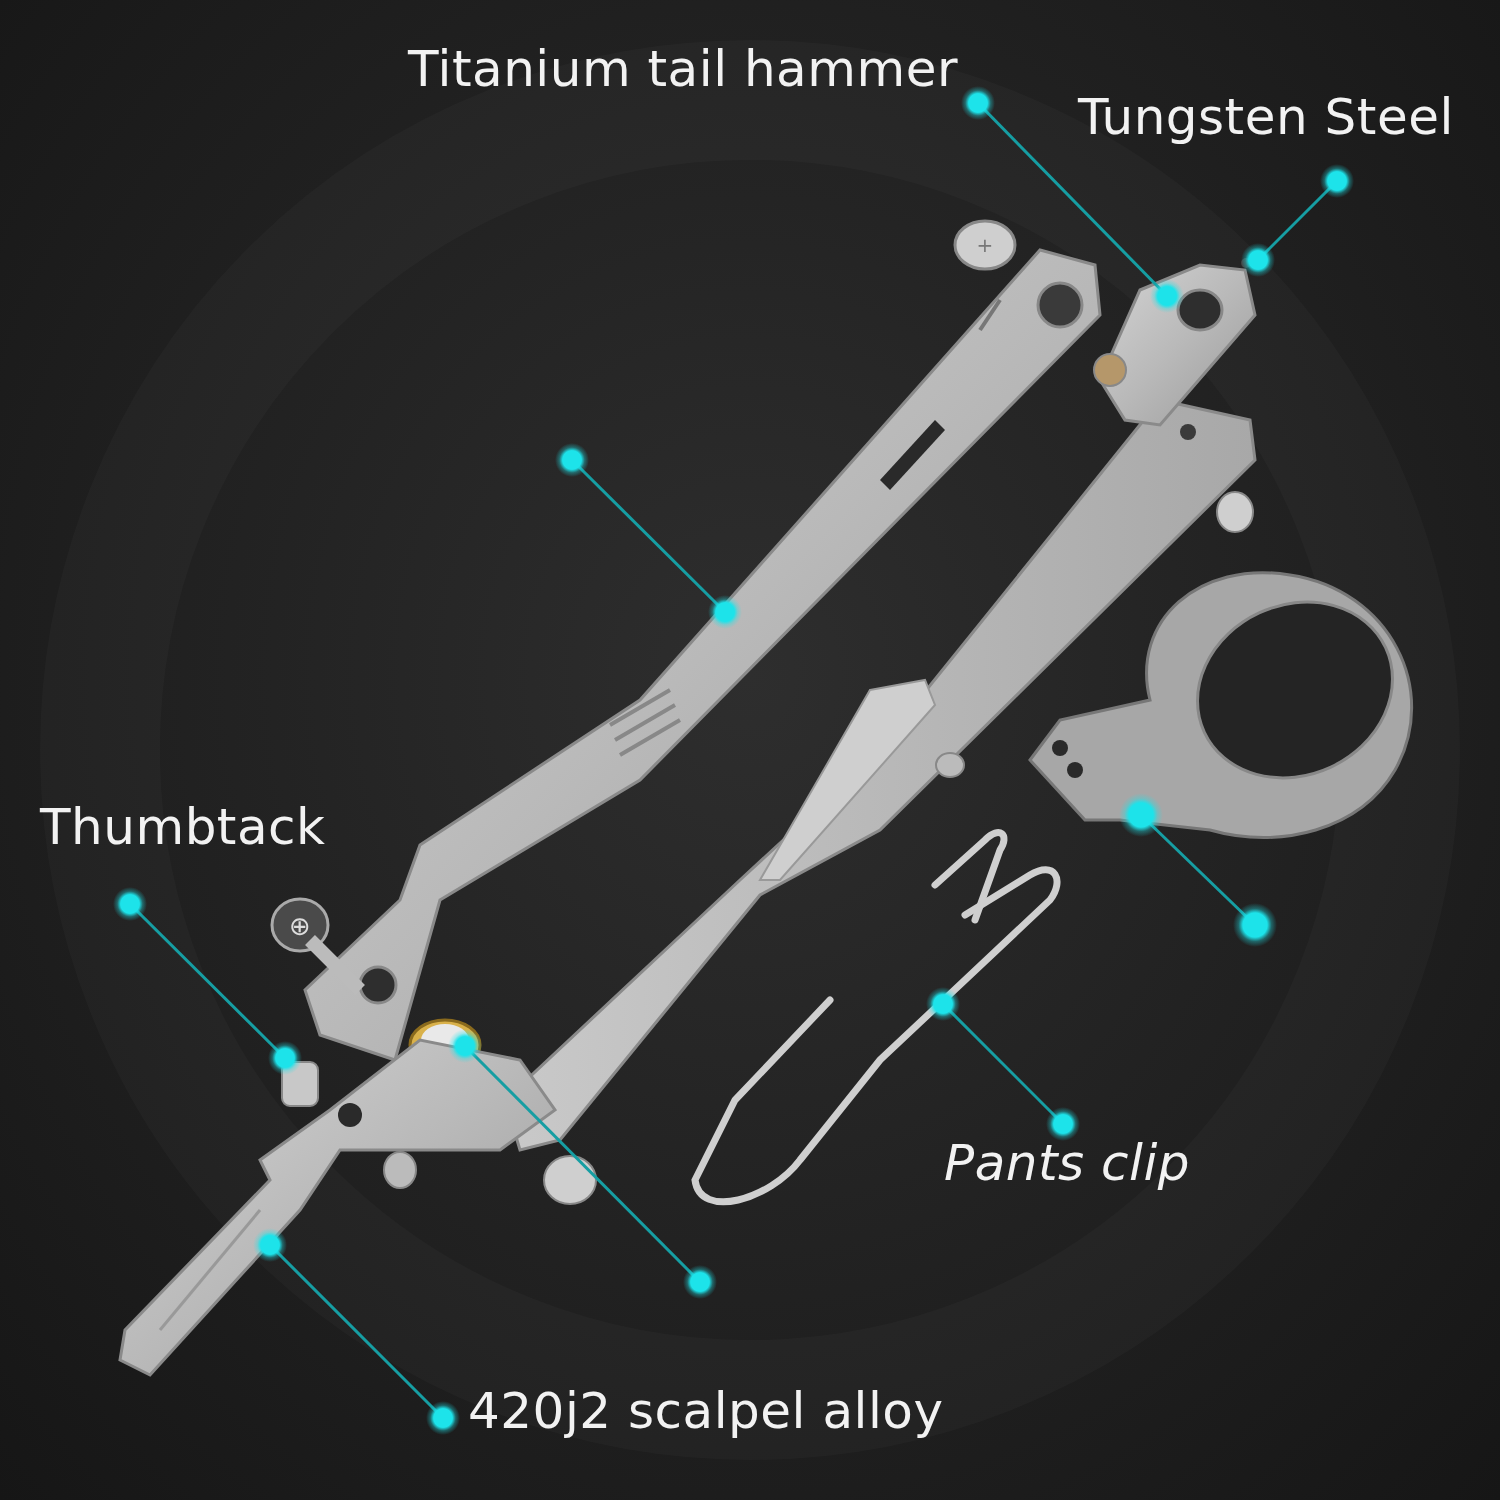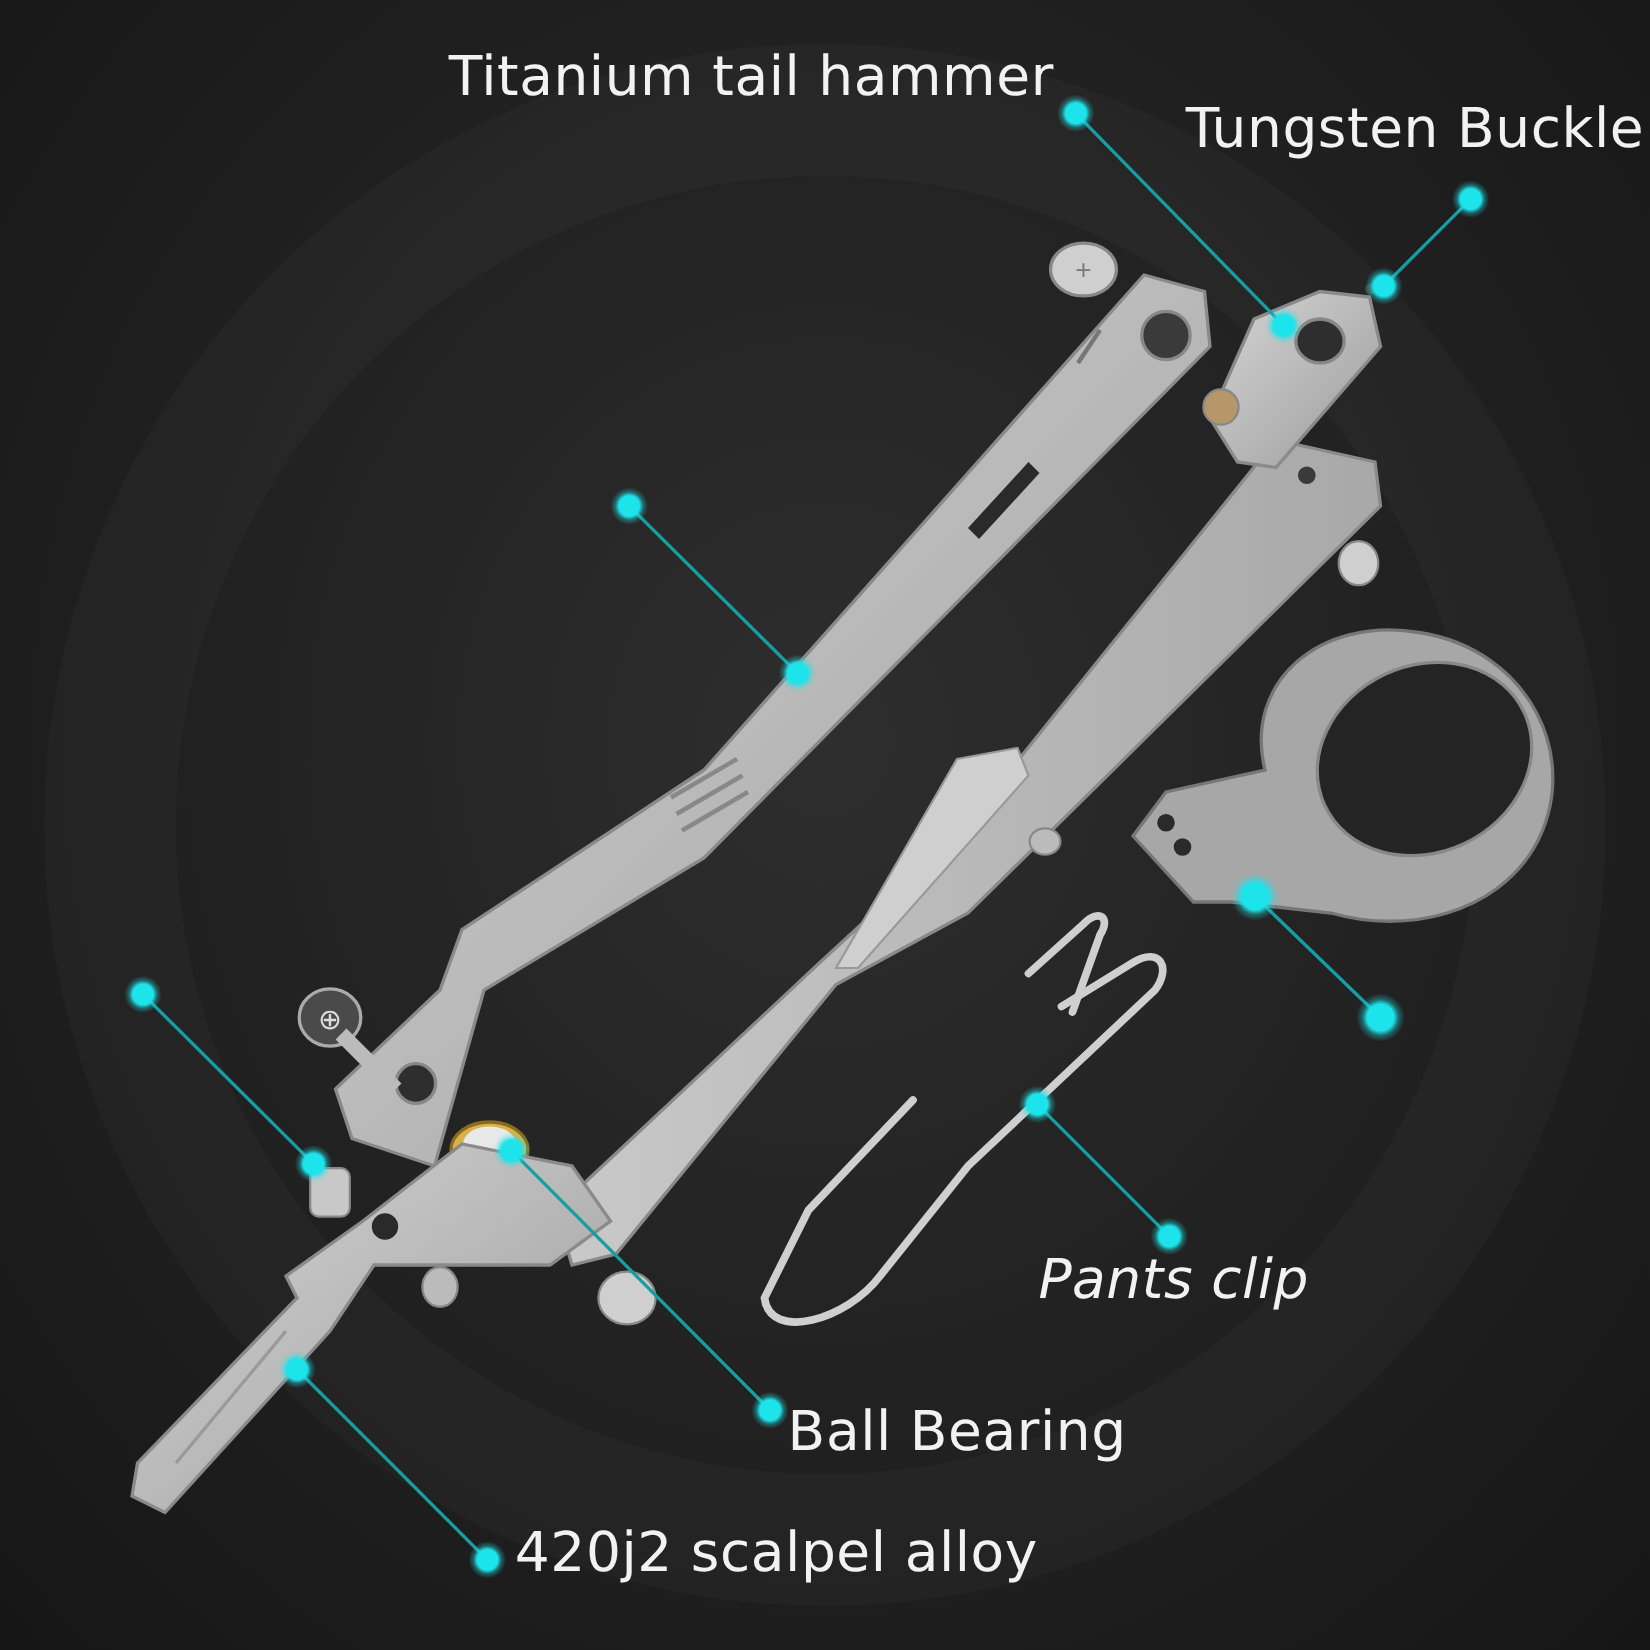--- a/index.html
+++ b/index.html
@@ -128,17 +128,17 @@
       <circle cx="943" cy="1004" r="17" fill="url(#glow)"></circle>
       <circle cx="1063" cy="1124" r="17" fill="url(#glow)"></circle>
       <circle cx="465" cy="1046" r="17" fill="url(#glow)"></circle>
       <circle cx="700" cy="1282" r="17" fill="url(#glow)"></circle>
       <circle cx="270" cy="1245" r="17" fill="url(#glow)"></circle>
       <circle cx="443" cy="1418" r="17" fill="url(#glow)"></circle>
     </g>
   </svg>
 
   <div class="label lg" style="left:408px;top:40px;">Titanium tail hammer</div>
-  <div class="label lg" style="left:1078px;top:88px;">Tungsten Buckle</div>
+  <div class="label lg" style="left:1078px;top:88px;">Tungsten Steel</div>
+  <div class="label lg" style="left:40px;top:798px;">Thumbtack</div>
   <div class="label lg" style="left:944px;top:1134px;font-style:italic;">Pants clip</div>
-  <div class="label lg" style="left:716px;top:1272px;">Ball Bearing</div>
   <div class="label lg" style="left:468px;top:1382px;">420j2 scalpel alloy</div>
 </div>
 
 </body></html>

